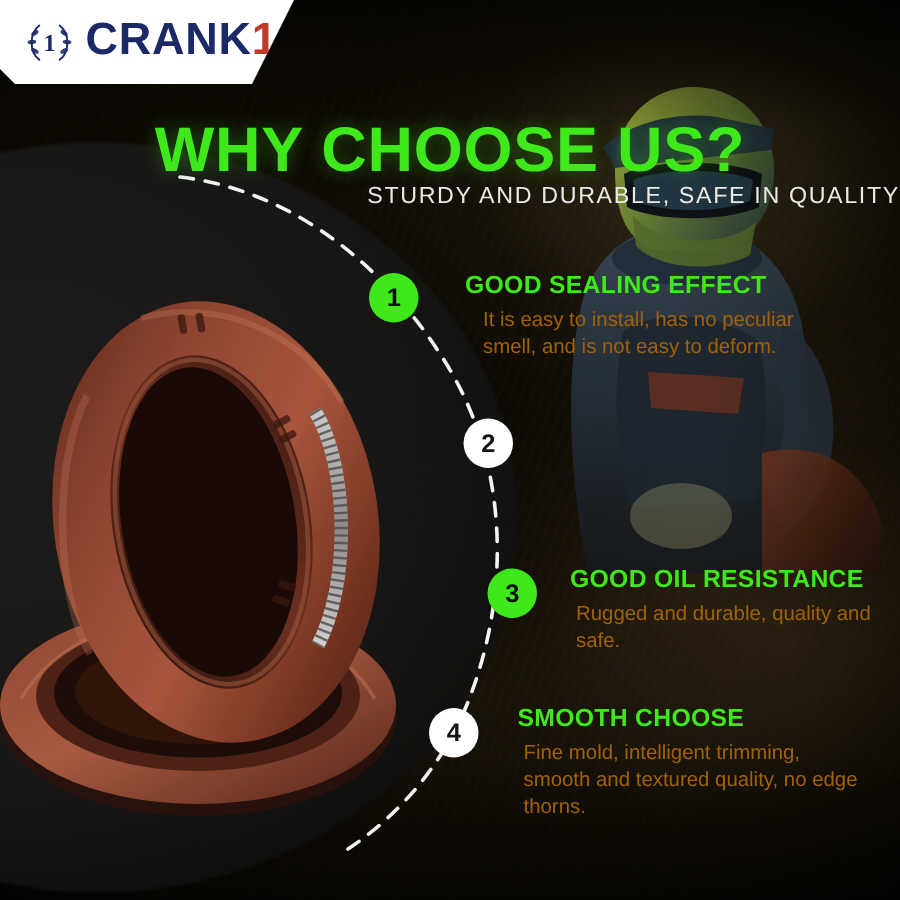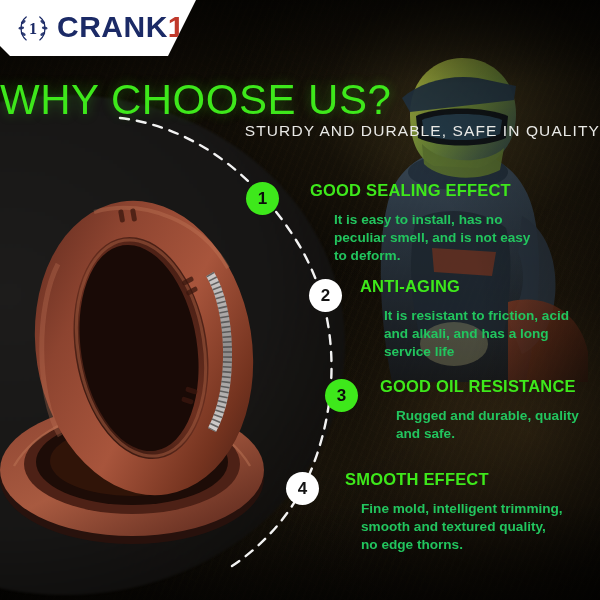--- a/index.html
+++ b/index.html
@@ -52,36 +52,36 @@
   }
   .logo-wreath{width:34px;height:34px;flex:0 0 auto;margin-right:7px;}
   .logo-word{
     font-weight:bold;font-size:30px;letter-spacing:.5px;color:#1b2a66;
     font-family:"Liberation Sans",sans-serif;line-height:1;position:relative;top:-1px;
   }
   .logo-word .one{color:#c0392b;}
 
   
   .headline{
-    position:absolute;left:0;right:0;top:76px;
-    font-size:42px;font-weight:normal;letter-spacing:.5px;color:#3ee81b;
+    position:absolute;left:0;right:0;top:76px;text-align:center;
+    font-size:42px;font-weight:bold;letter-spacing:.5px;color:#3ee81b;
     text-shadow:0 0 12px rgba(62,232,27,.35);
   }
   .subhead{
     position:absolute;left:0;right:0;top:122px;text-align:right;
     font-size:15.5px;letter-spacing:1.1px;color:#e9e9e6;font-weight:300;
   }
 
   
   .arc{position:absolute;left:0;top:0;width:600px;height:600px;pointer-events:none;}
 
   
   .feature{position:absolute;}
   .f-title{font-size:16.5px;font-weight:bold;color:#3ee81b;letter-spacing:.2px;line-height:1.1;margin:0 0 5px 0;}
-  .f-body{font-size:13.6px;color:#22c55e;line-height:1.33;font-weight:700;margin:12px;}
+  .f-body{font-size:13.6px;color:#a16207;line-height:1.33;font-weight:400;margin:0;}
 
   .num{
     position:absolute;width:33px;height:33px;border-radius:50%;
     display:flex;align-items:center;justify-content:center;
     font-size:17px;font-weight:bold;line-height:1;
   }
   .num.green{background:#3ee81b;color:#0b0b0b;}
   .num.white{background:#ffffff;color:#141414;}
 
   
@@ -224,34 +224,30 @@
     <span>1</span>
   </div>
   <div class="feature" style="left:310px;top:181px;width:240px;">
     <p class="f-title">GOOD SEALING EFFECT</p>
     <p class="f-body" style="padding-left:12px;">It is easy to install, has no peculiar smell, and is not easy to deform.</p>
   </div>
 
   <div class="num white" style="left:309px;top:279px;">
     <span>2</span>
   </div>
-  <div class="feature" style="left:360px;top:277px;width:225px;">
-    <p class="f-title">ANTI-AGING</p>
-    <p class="f-body" style="padding-left:12px;">It is resistant to friction, acid and alkali, and has a long service life</p>
-  </div>
 
   <div class="num green" style="left:325px;top:379px;">
     <span>3</span>
   </div>
   <div class="feature" style="left:380px;top:377px;width:215px;">
     <p class="f-title">GOOD OIL RESISTANCE</p>
     <p class="f-body" style="padding-left:4px;">Rugged and durable, quality and safe.</p>
   </div>
 
   <div class="num white" style="left:286px;top:472px;">
     <span>4</span>
   </div>
   <div class="feature" style="left:345px;top:470px;width:230px;">
-    <p class="f-title">SMOOTH EFFECT</p>
+    <p class="f-title">SMOOTH CHOOSE</p>
     <p class="f-body" style="padding-left:4px;">Fine mold, intelligent trimming, smooth and textured quality, no edge thorns.</p>
   </div>
 
 </div>
 
 </body></html>

